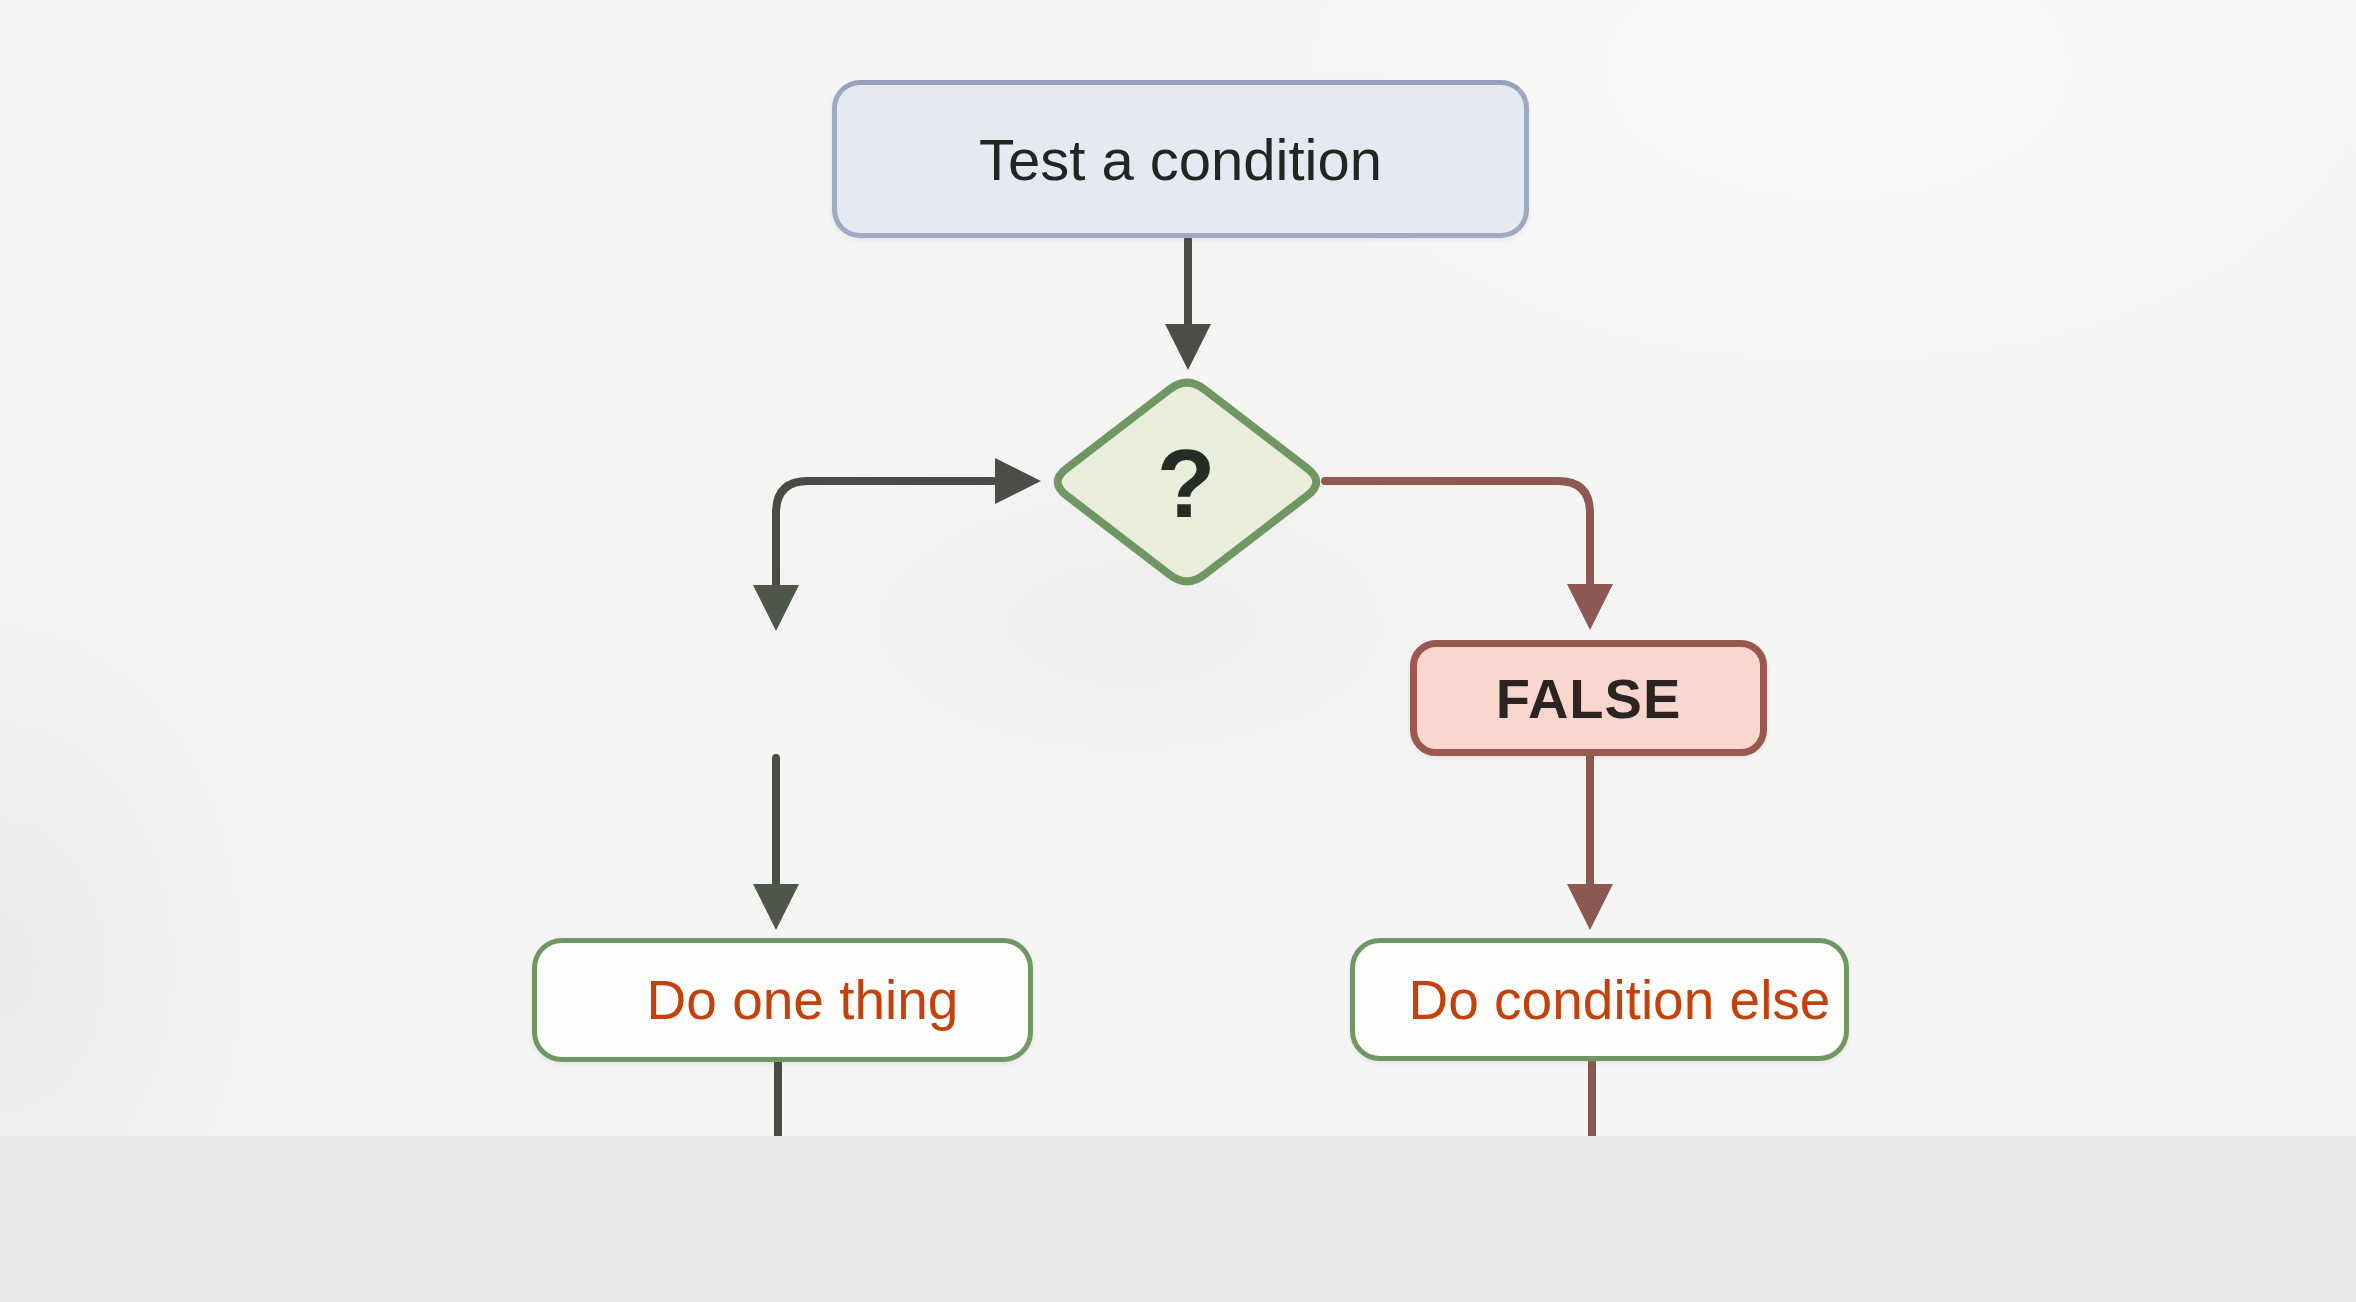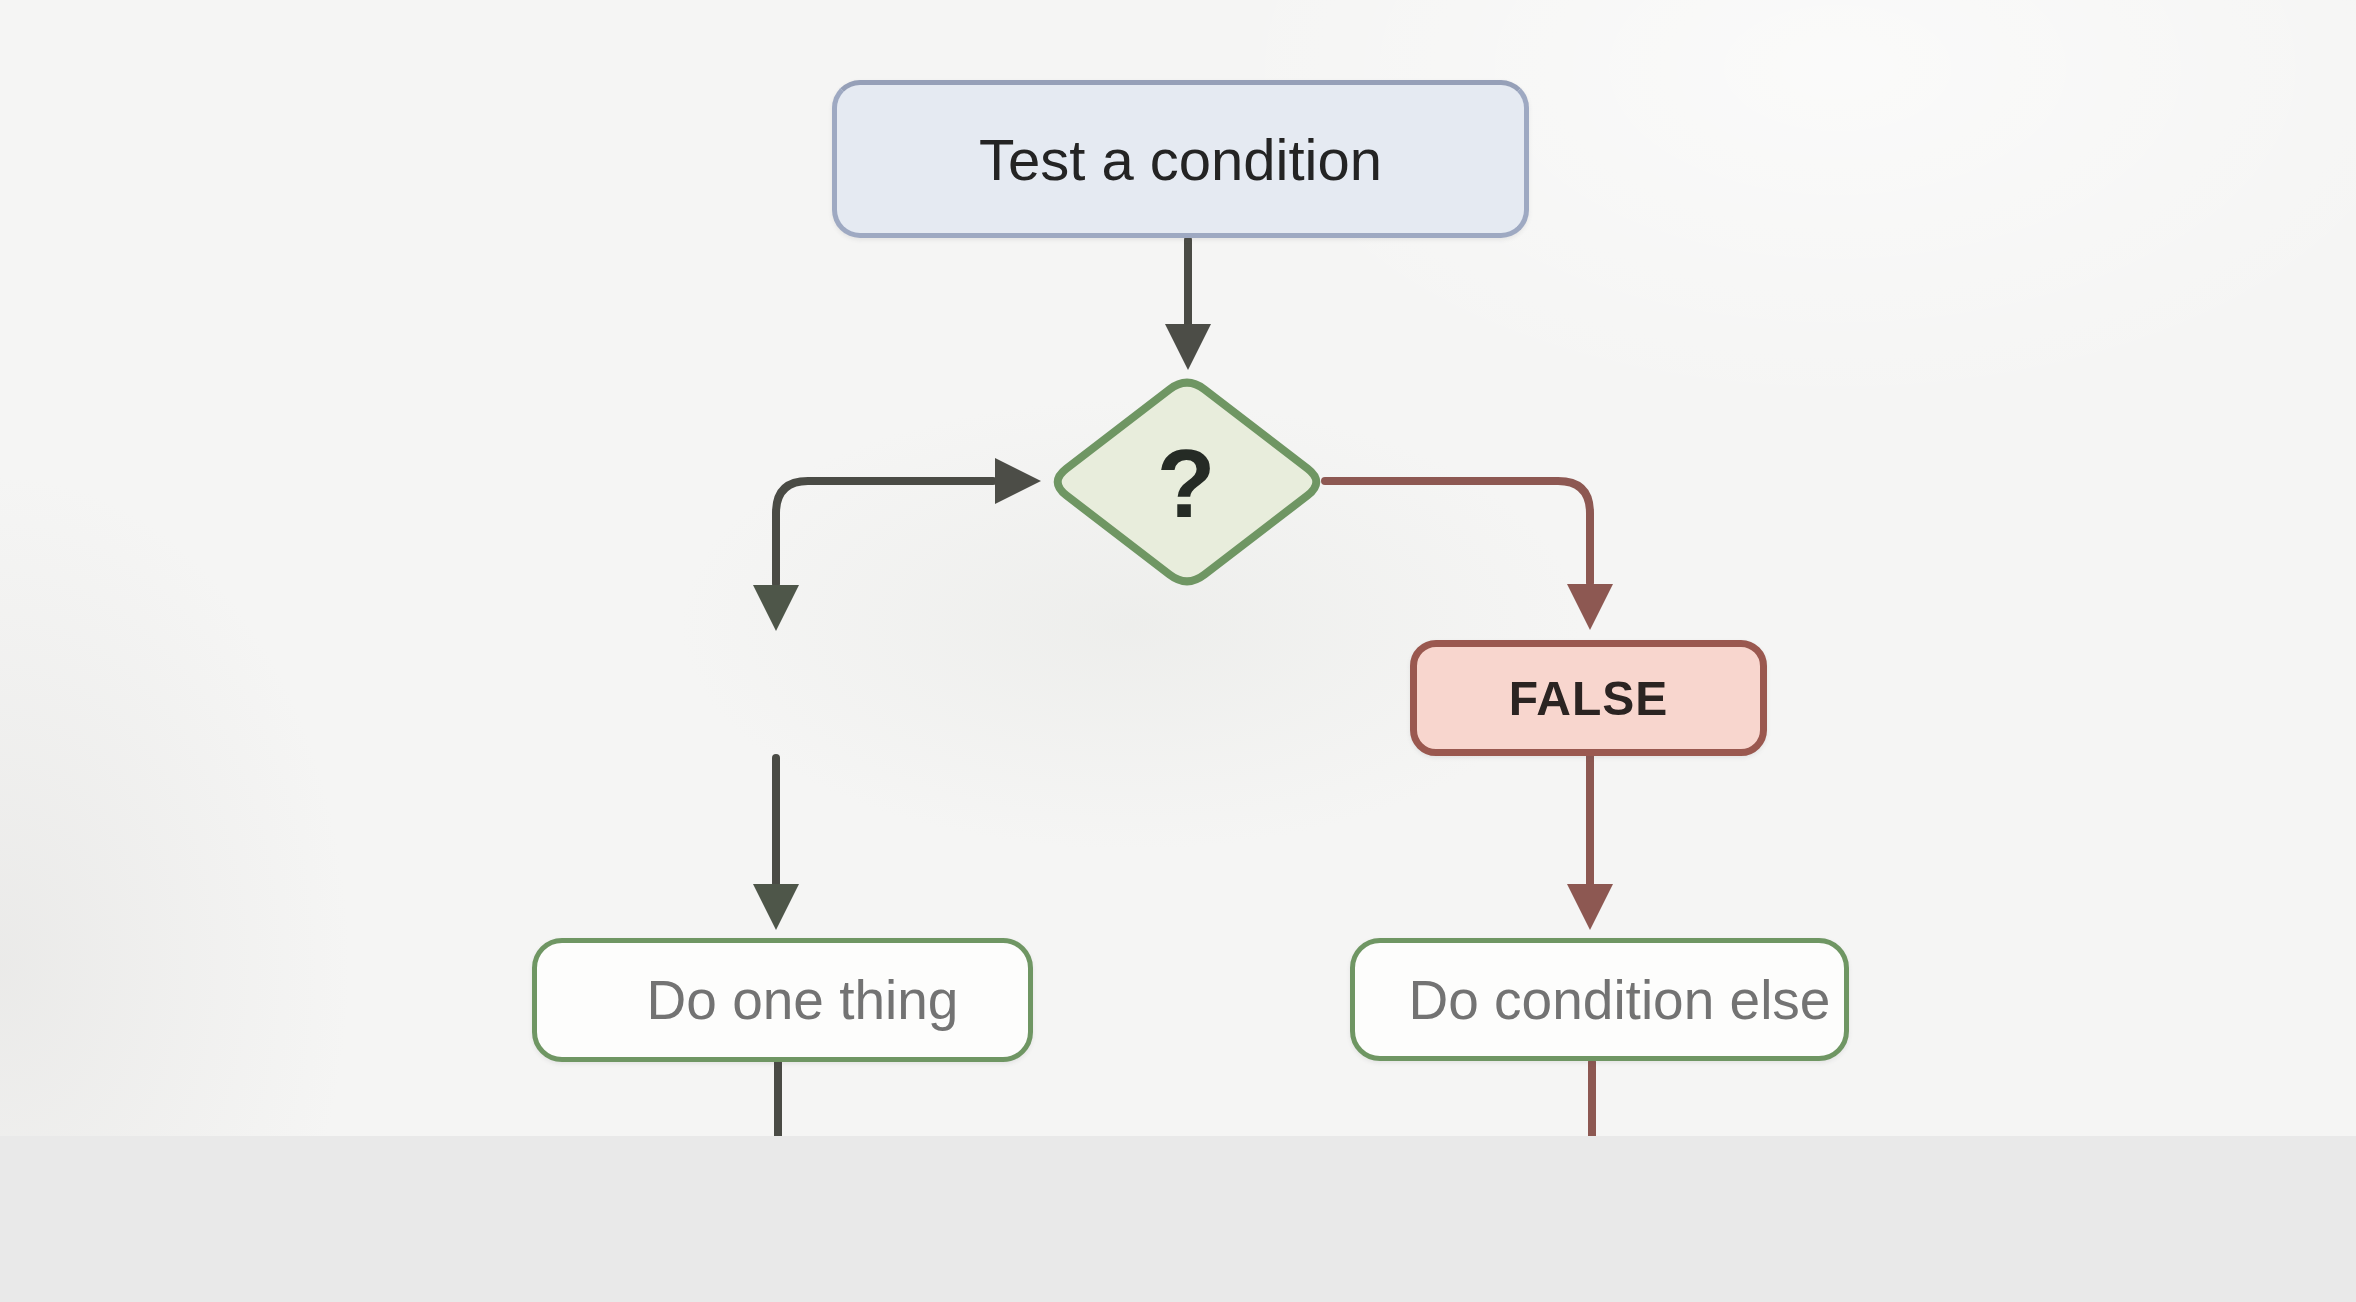--- a/index.html
+++ b/index.html
@@ -55,31 +55,31 @@
     font-weight: 600;
     letter-spacing: 1px;
     color: #242a24;
   }
   .node-false {
     left: 1410px; top: 640px;
     width: 357px; height: 116px;
     background: #f8d6ce;
     border: 7px solid #9a584f;
     border-radius: 26px;
-    font-size: 48px;
+    font-size: 56px;
     font-weight: 600;
     letter-spacing: 1px;
     color: #2b2422;
   }
   .node-action {
     background: #fdfdfc;
     border: 5px solid #6f9663;
     border-radius: 30px;
     font-size: 55px;
-    color: #737373;
+    color: #c2410c;
     padding-left: 40px;
   }
   .node-do-one {
     left: 532px; top: 938px;
     width: 501px; height: 124px;
   }
   .node-do-else {
     left: 1350px; top: 938px;
     width: 499px; height: 123px;
   }

